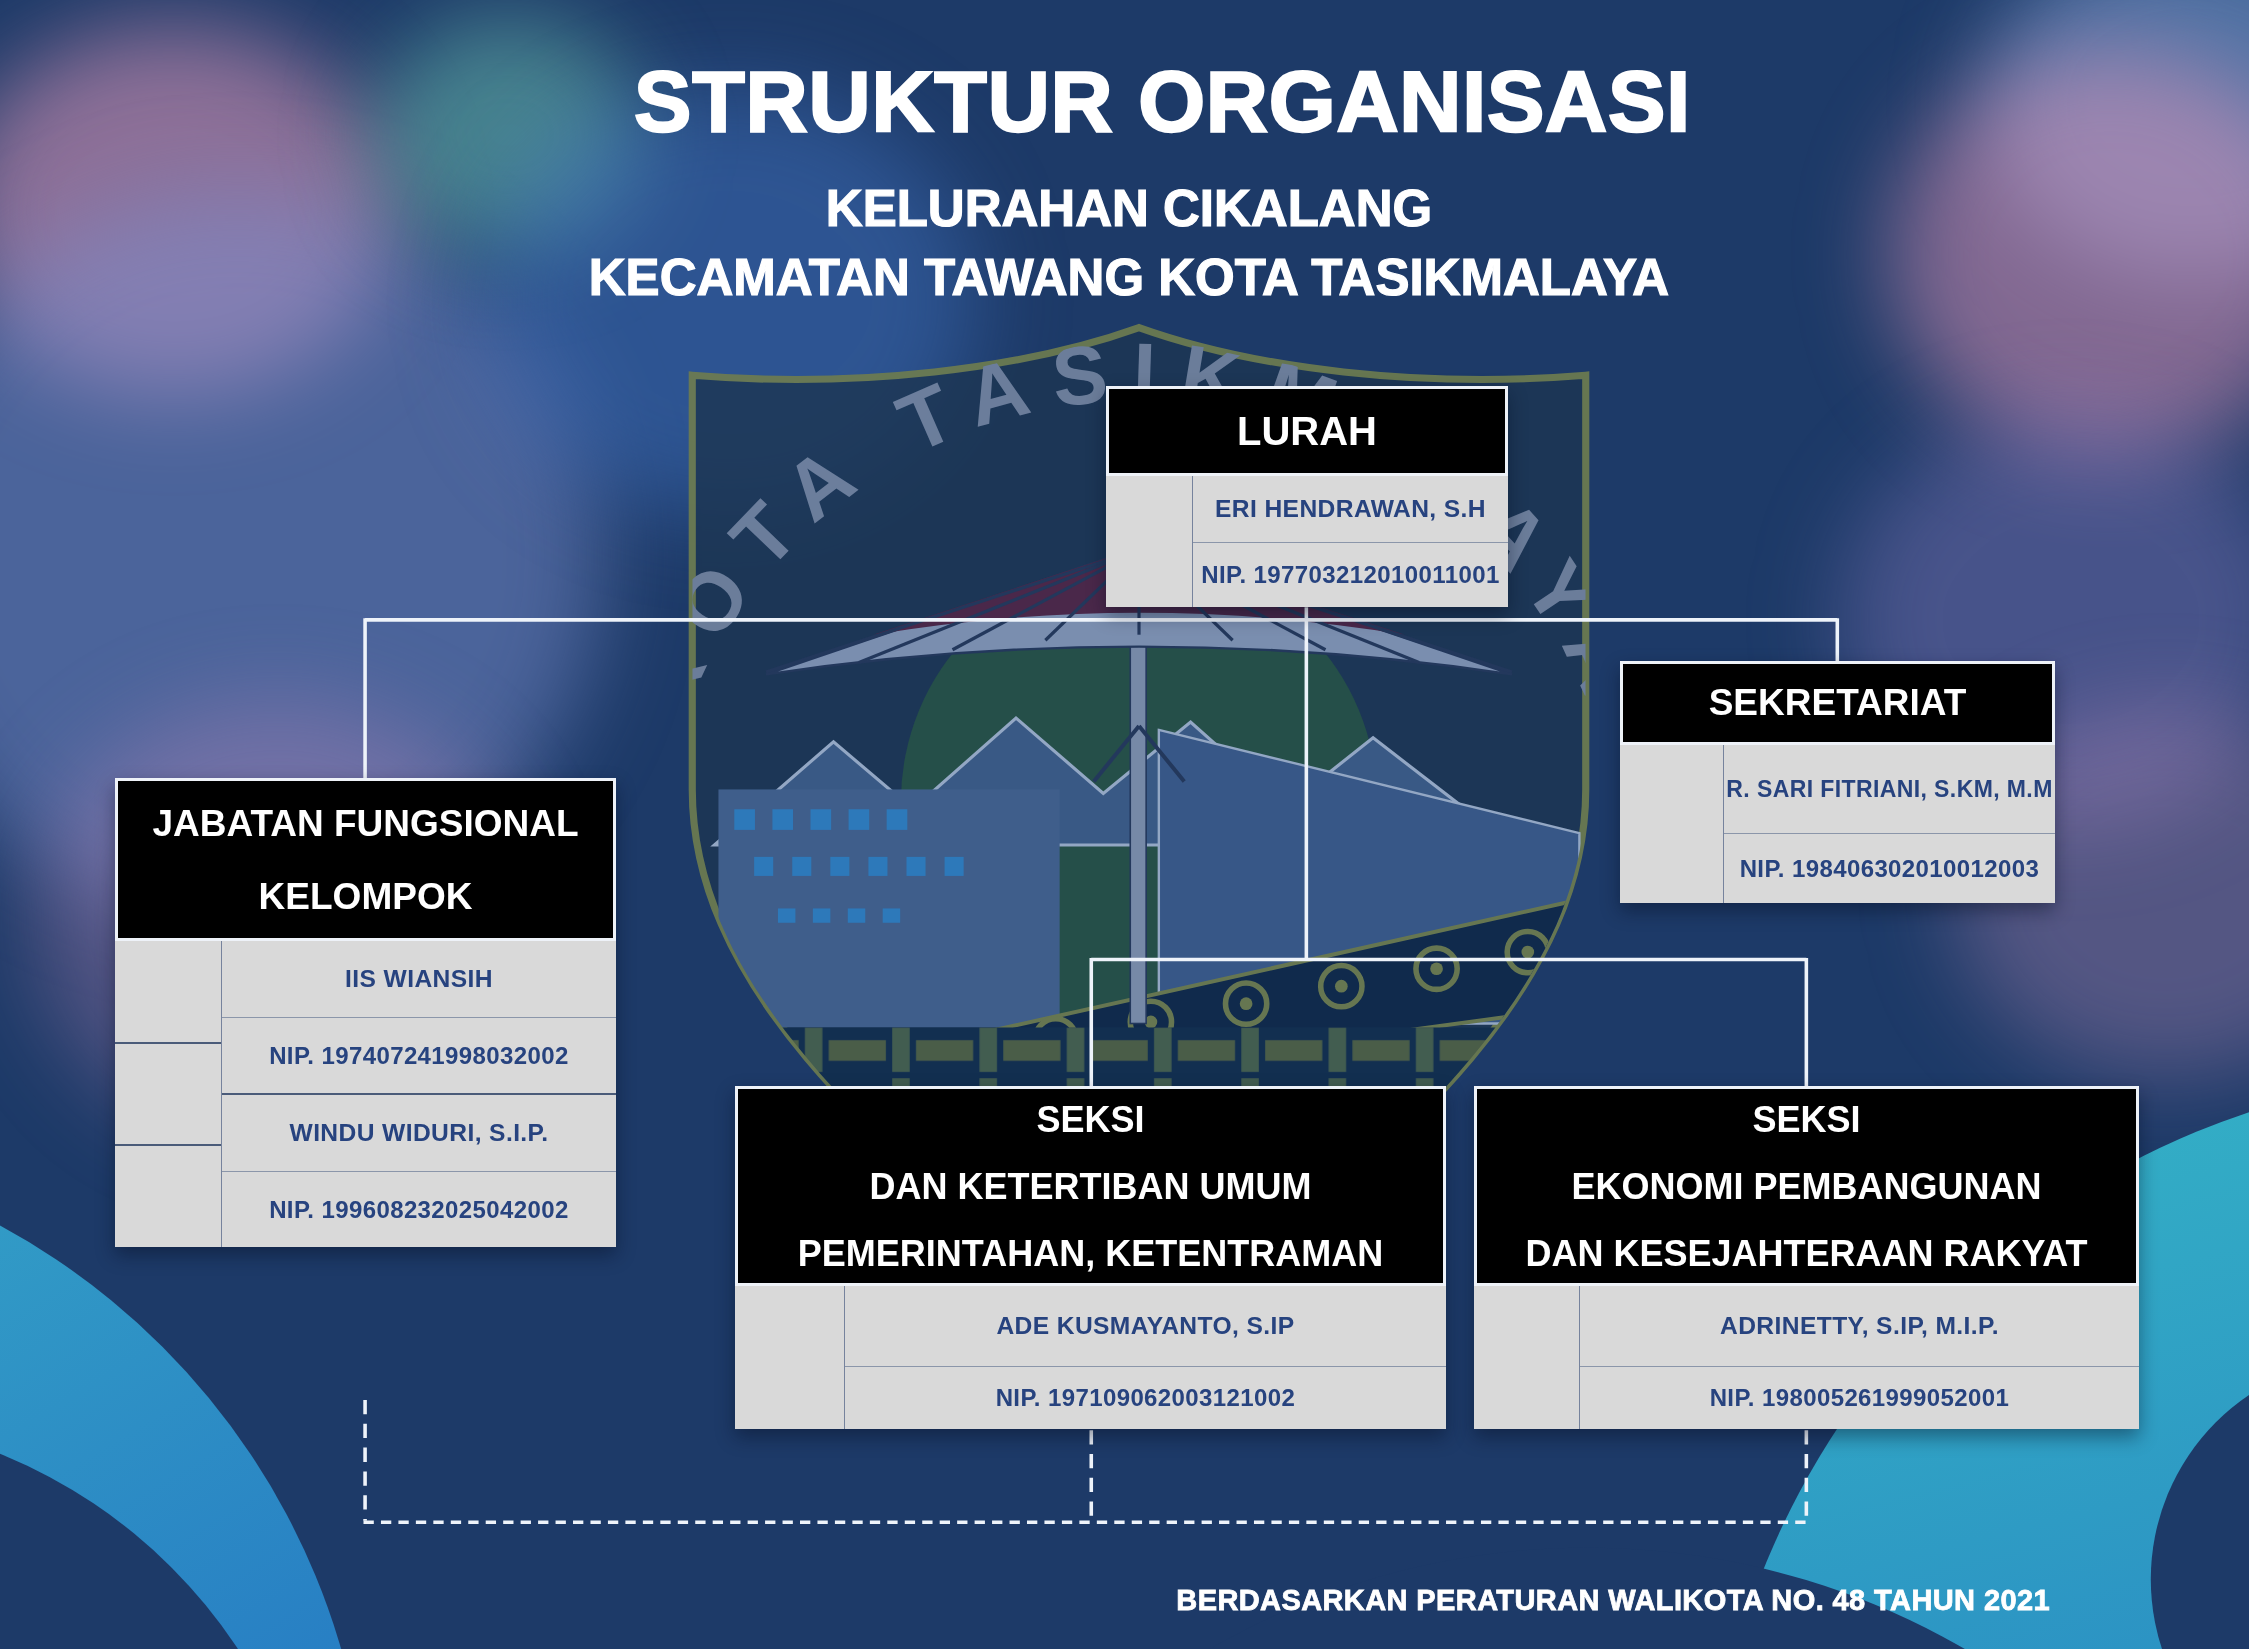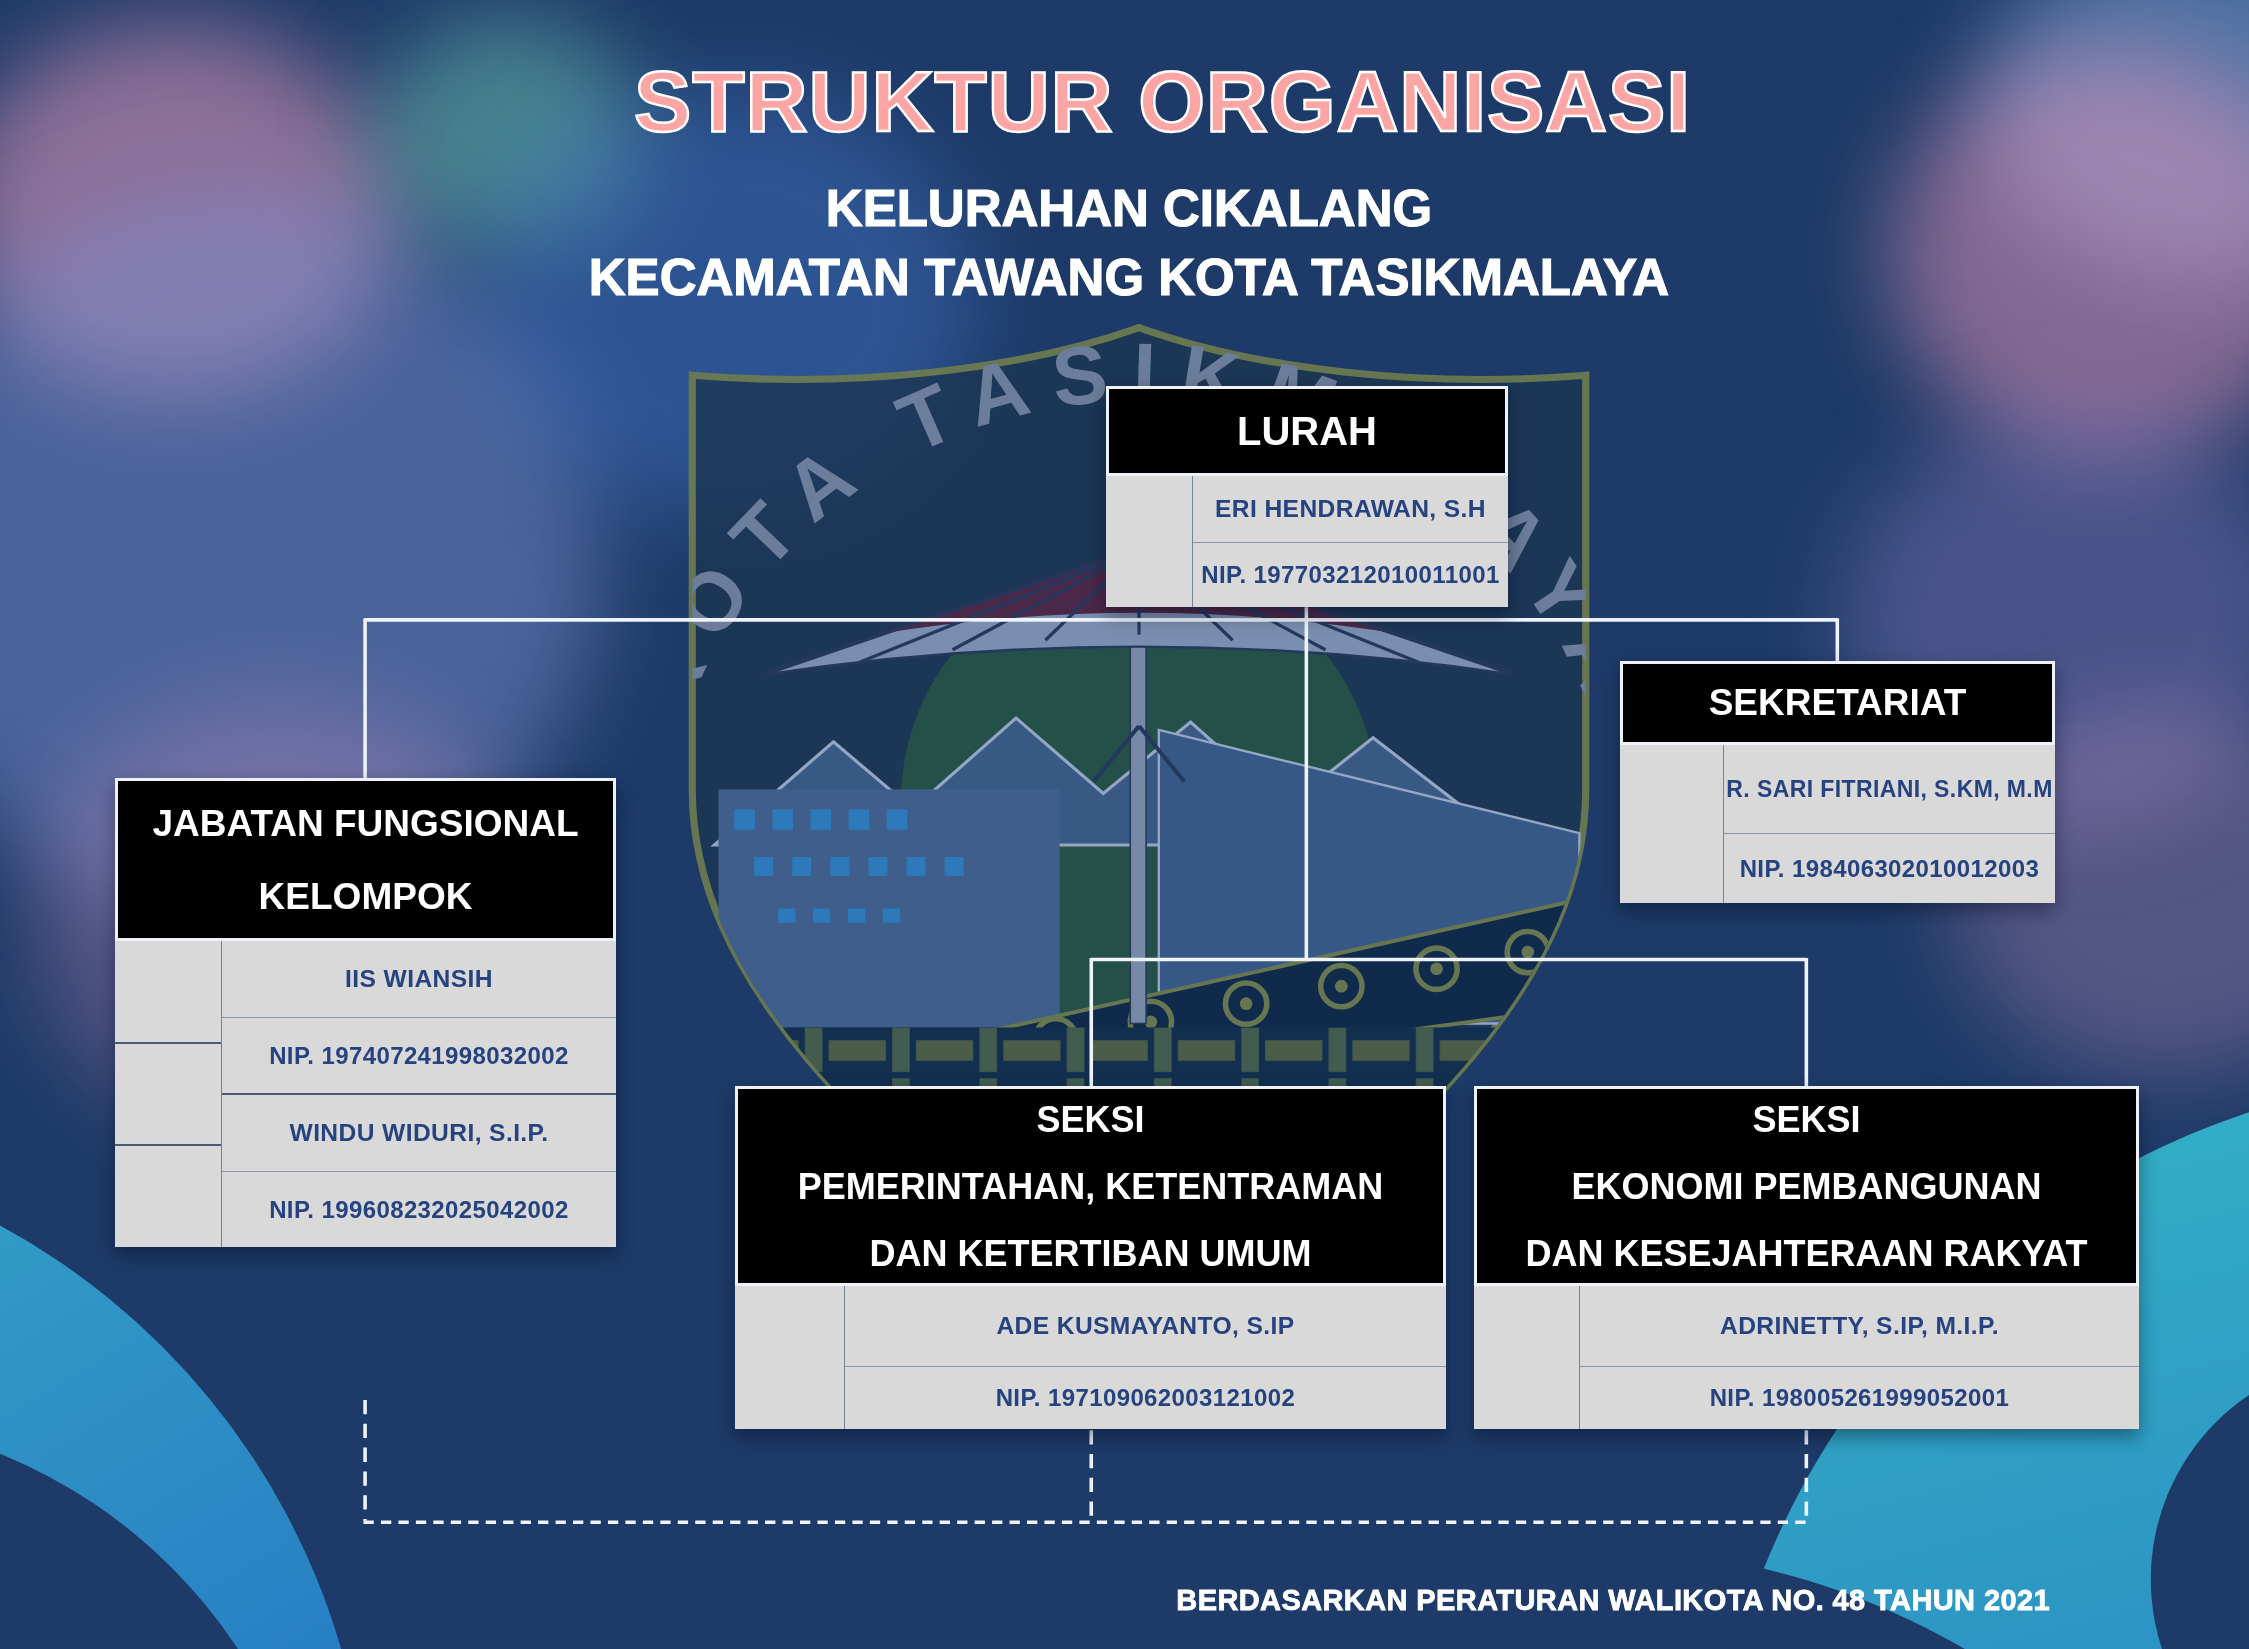--- a/index.html
+++ b/index.html
@@ -5,21 +5,21 @@
   html,body{margin:0;padding:0;background:#0e1f3d;}
   #stage{
     position:relative;width:2250px;height:1650px;overflow:hidden;
     background:#1d3a68;
     font-family:"Liberation Sans",sans-serif;
   }
   .blob{position:absolute;border-radius:50%;filter:blur(44px);pointer-events:none;}
   svg{position:absolute;left:0;top:0;}
   .abs{position:absolute;}
   .title{
-    left:75px;top:52px;width:2175px;text-align:center;color:#fca5a5;
+    left:75px;top:52px;width:2175px;text-align:center;color:#ffffff;
     font-size:86px;font-weight:bold;letter-spacing:0.8px;
     -webkit-text-stroke:2.4px #ffffff;
   }
   .subtitle{
     left:4px;width:2250px;text-align:center;color:#ffffff;
     font-size:51px;font-weight:bold;letter-spacing:0px;
     -webkit-text-stroke:1.2px #ffffff;
   }
   .org-box{position:absolute;box-shadow:0 8px 17.5px rgba(4,12,30,.42);}
   .box-header{
@@ -244,22 +244,22 @@
           <div class="cell name" style="height:77px;">WINDU WIDURI, S.I.P.</div>
           <div class="cell nip" style="height:75px;">NIP. 199608232025042002</div>
         </div>
       </div>
     </div>
   </div>
 
   <div class="org-box" style="left:735px;top:1086px;width:711px;">
     <div class="box-header" style="height:200px;font-size:36px;line-height:67px;">
       <span class="hline">SEKSI</span>
+      <span class="hline">DAN KETERTIBAN UMUM</span>
       <span class="hline">PEMERINTAHAN, KETENTRAMAN</span>
-      <span class="hline">DAN KETERTIBAN UMUM</span>
     </div>
     <div class="box-body">
       <div class="left-col" style="width:110px;">
           <div class="left-cell"></div>
         </div>
       <div class="rows">
         <div class="person">
           <div class="cell name" style="height:81px;">ADE KUSMAYANTO, S.IP</div>
           <div class="cell nip" style="height:62px;">NIP. 197109062003121002</div>
         </div>

